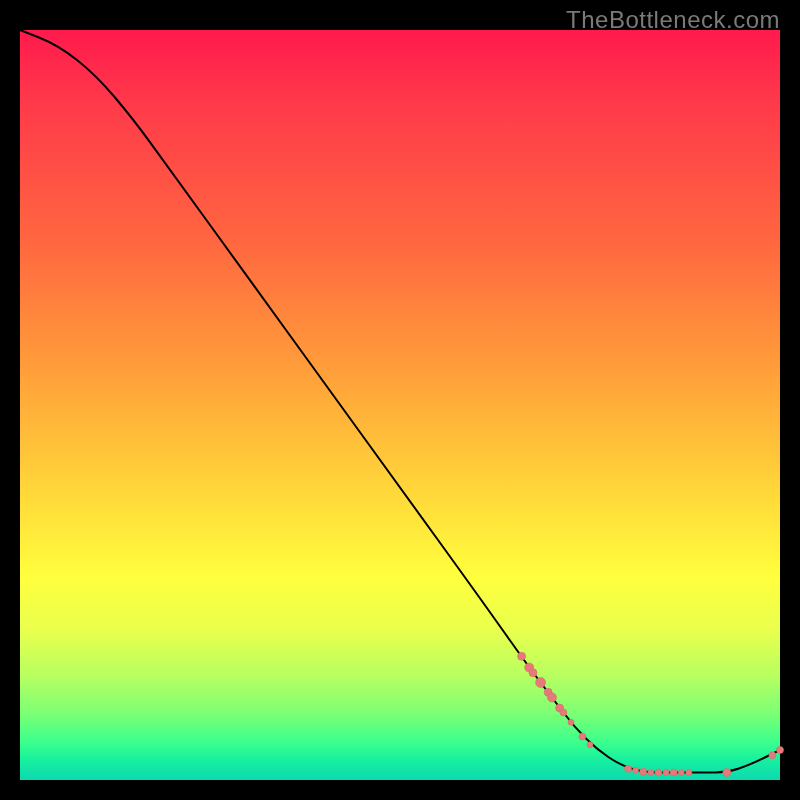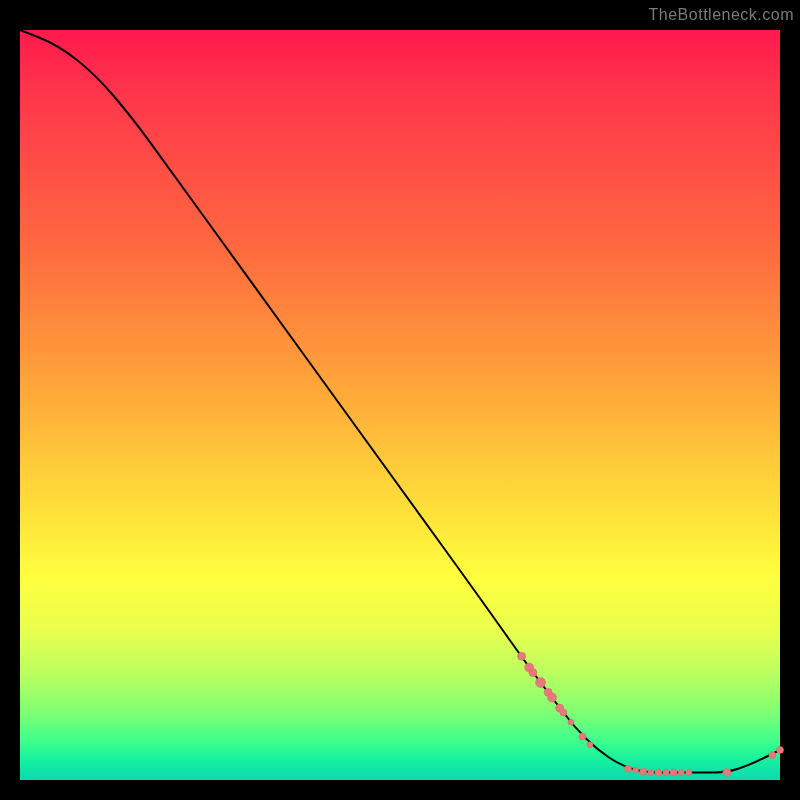--- a/index.html
+++ b/index.html
@@ -36,23 +36,23 @@
       #b8ff60 86%,
       #7eff74 91%,
       #3aff8d 95%,
       #15efa0 97.5%,
       #0dd9b0 100%
     );
   }
   .watermark {
     position: absolute;
     top: 6px;
-    right: 6px;
+    right: 20px;
     color: #7a7a7a;
-    font-size: 16px;
+    font-size: 24px;
     font-weight: 400;
     letter-spacing: 0.5px;
     user-select: none;
   }
   svg.curve {
     position: absolute;
     left: 0;
     top: 0;
     width: 760px;
     height: 750px;

